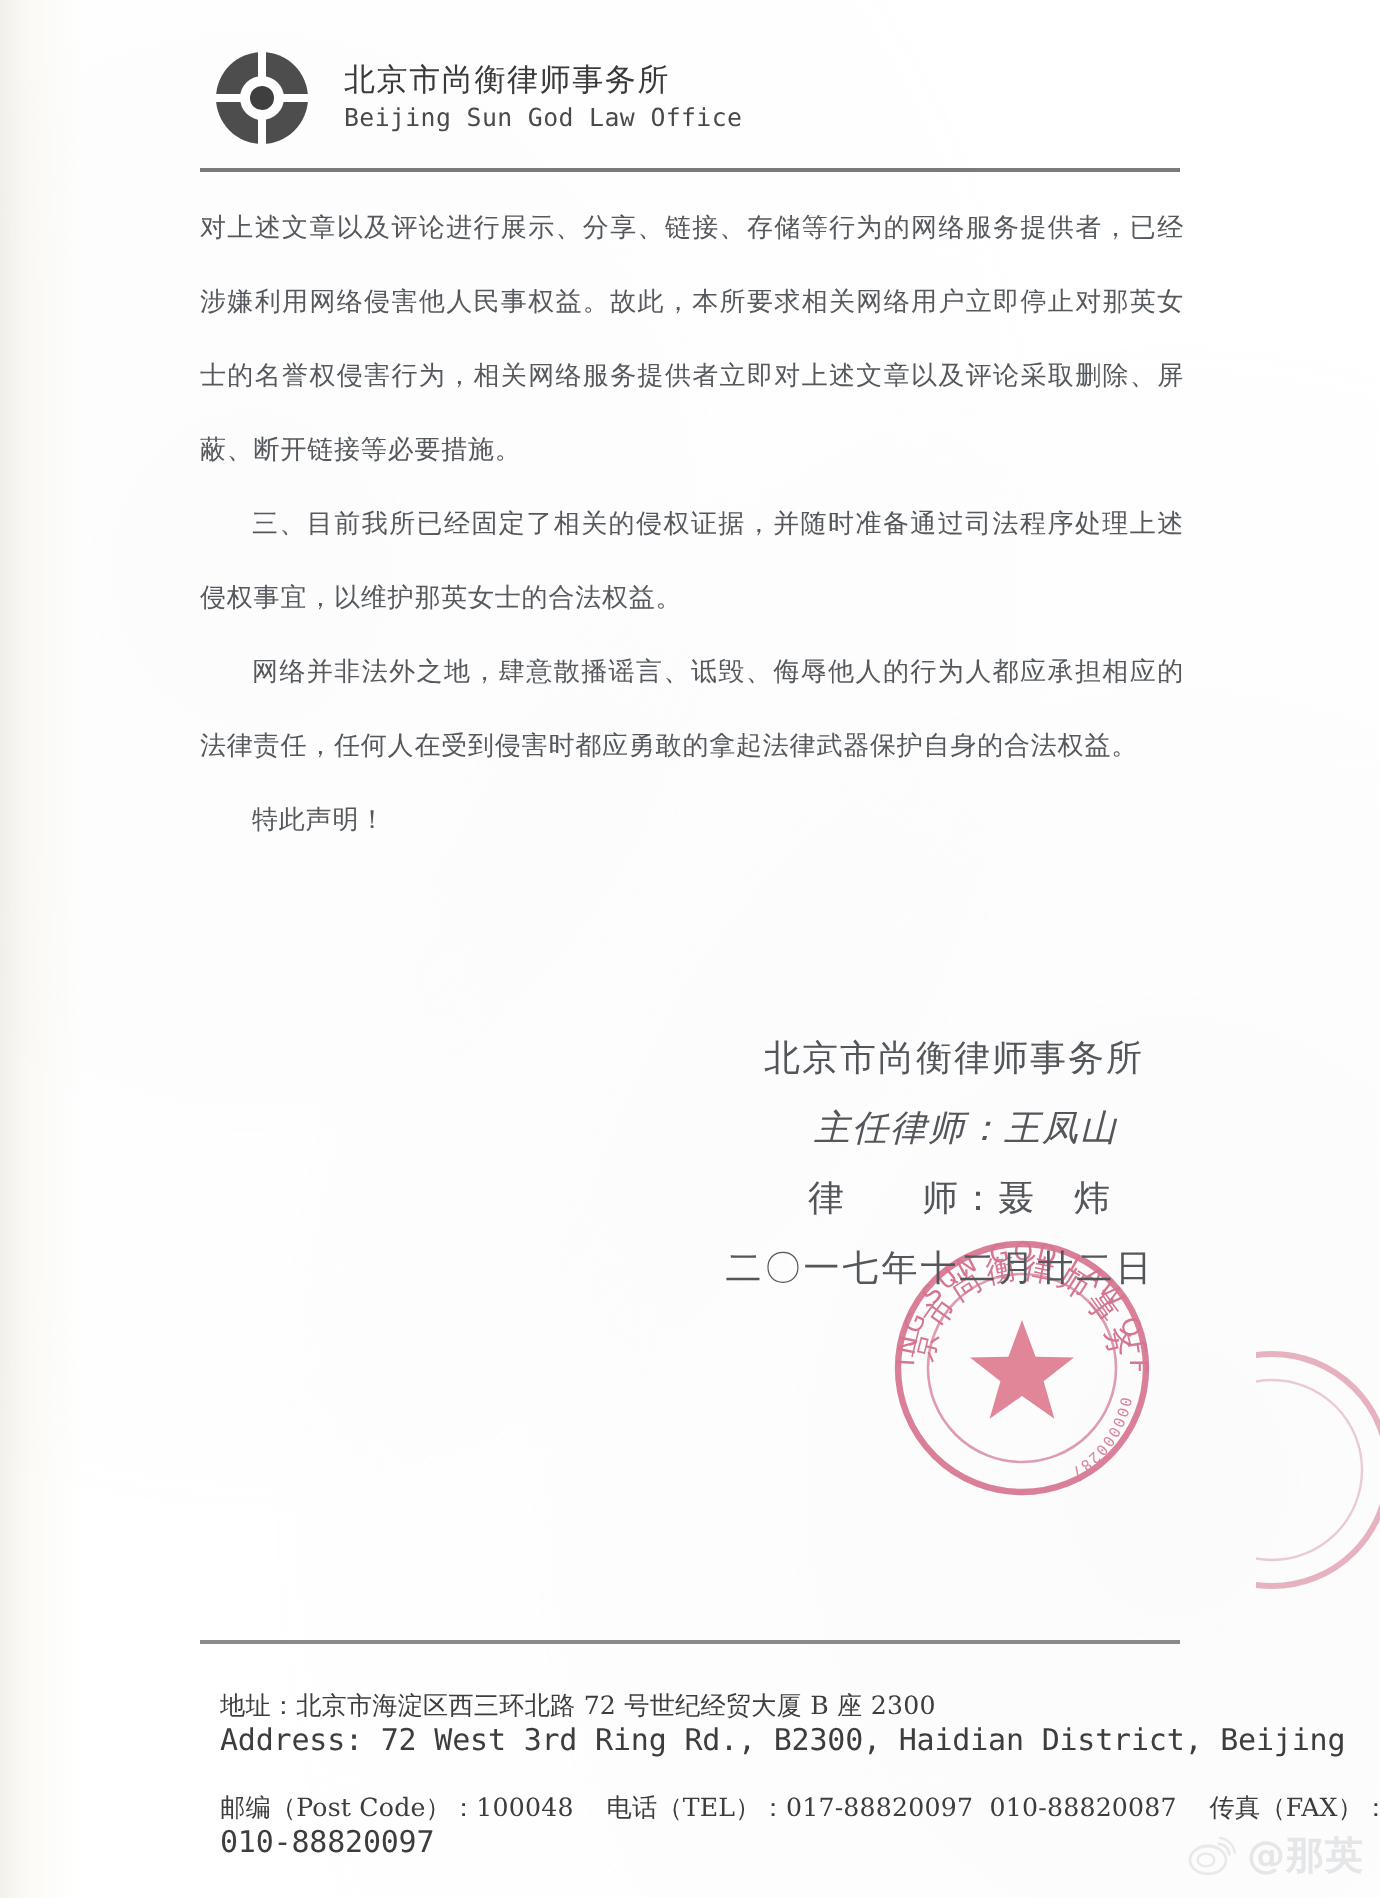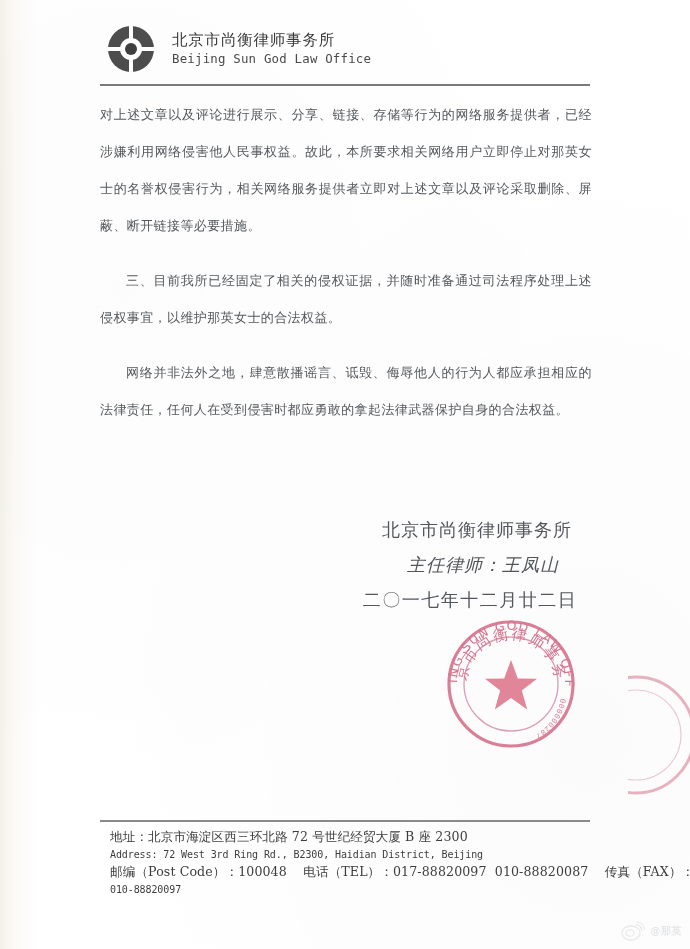--- a/index.html
+++ b/index.html
@@ -121,21 +121,21 @@
     font-family: "DejaVu Serif", "Liberation Serif", serif;
     font-size: 13px;
     line-height: 37px;
     color: #55585c;
     text-align: justify;
     text-justify: inter-character;
     letter-spacing: 0.4px;
     margin: 0;
   }
   .para.indent { text-indent: 2em; }
-  .para + .para { margin-top: 18px; }
+  .para + .para { margin-top: 0; }
 
   
   .signature {
     position: absolute;
     left: 330px;
     top: 512px;
     width: 280px;
     text-align: center;
   }
   .sig-line {
@@ -182,46 +182,47 @@
 
   
   .footer {
     position: absolute;
     left: 110px;
     top: 828px;
     width: 500px;
   }
   .foot-line {
     font-family: "DejaVu Sans Mono", "Liberation Mono", monospace;
-    font-size: 10px;
+    font-size: 15px;
     line-height: 17.5px;
     color: #3d3d3d;
     white-space: pre;
     letter-spacing: -0.1px;
   }
   .foot-cn {
     font-family: "DejaVu Serif", "Liberation Serif", serif;
     font-size: 12.6px;
     letter-spacing: 0.1px;
+    margin-top: 16px;
   }
 
   
   .watermark {
     position: absolute;
     right: 8px;
     bottom: 8px;
     display: flex;
     align-items: center;
     gap: 6px;
     opacity: 0.34;
   }
   .wm-icon { width: 24px; height: 20px; flex: none; }
   .wm-text {
     font-family: "DejaVu Sans", "Liberation Sans", sans-serif;
-    font-size: 10px;
+    font-size: 19px;
     color: #b9bcc2;
     letter-spacing: 0.5px;
     font-weight: bold;
   }
 </style>
 </head>
 <body>
 
 <div class="page">
   <div class="scan-grain"></div>
@@ -239,25 +240,27 @@
       <div class="lh-en">Beijing Sun God Law Office</div>
     </div>
   </div>
 
   <div class="rule rule-top"></div>
 
   <div class="body-text">
     <p class="para">对上述文章以及评论进行展示、分享、链接、存储等行为的网络服务提供者，已经涉嫌利用网络侵害他人民事权益。故此，本所要求相关网络用户立即停止对那英女士的名誉权侵害行为，相关网络服务提供者立即对上述文章以及评论采取删除、屏蔽、断开链接等必要措施。</p>
     <p class="para indent">三、目前我所已经固定了相关的侵权证据，并随时准备通过司法程序处理上述侵权事宜，以维护那英女士的合法权益。</p>
     <p class="para indent">网络并非法外之地，肆意散播谣言、诋毁、侮辱他人的行为人都应承担相应的法律责任，任何人在受到侵害时都应勇敢的拿起法律武器保护自身的合法权益。</p>
+    <p class="para indent">特此声明！</p>
   </div>
 
   <div class="signature">
     <div class="sig-line sig-firm">北京市尚衡律师事务所</div>
     <div class="sig-line sig-director">主任律师：王凤山</div>
+    <div class="sig-line sig-lawyer">律　　师：聂　炜</div>
     <div class="sig-line sig-date">二〇一七年十二月廿二日</div>
   </div>
 
   <div class="seal">
     <svg viewBox="0 0 148 148" width="148" height="148" aria-hidden="true">
       <defs>
         <path id="arcEn" d="M 74,74 m 0,-60 a 60,60 0 1,1 -0.1,0" fill="none"></path>
         <path id="arcEnTop" d="M 20,74 A 54,54 0 0 1 128,74" fill="none"></path>
         <path id="arcCnTop" d="M 29,74 A 45,45 0 0 1 119,74" fill="none"></path>
         <path id="arcNum" d="M 124,86 A 52,52 0 0 1 96,126" fill="none"></path>

